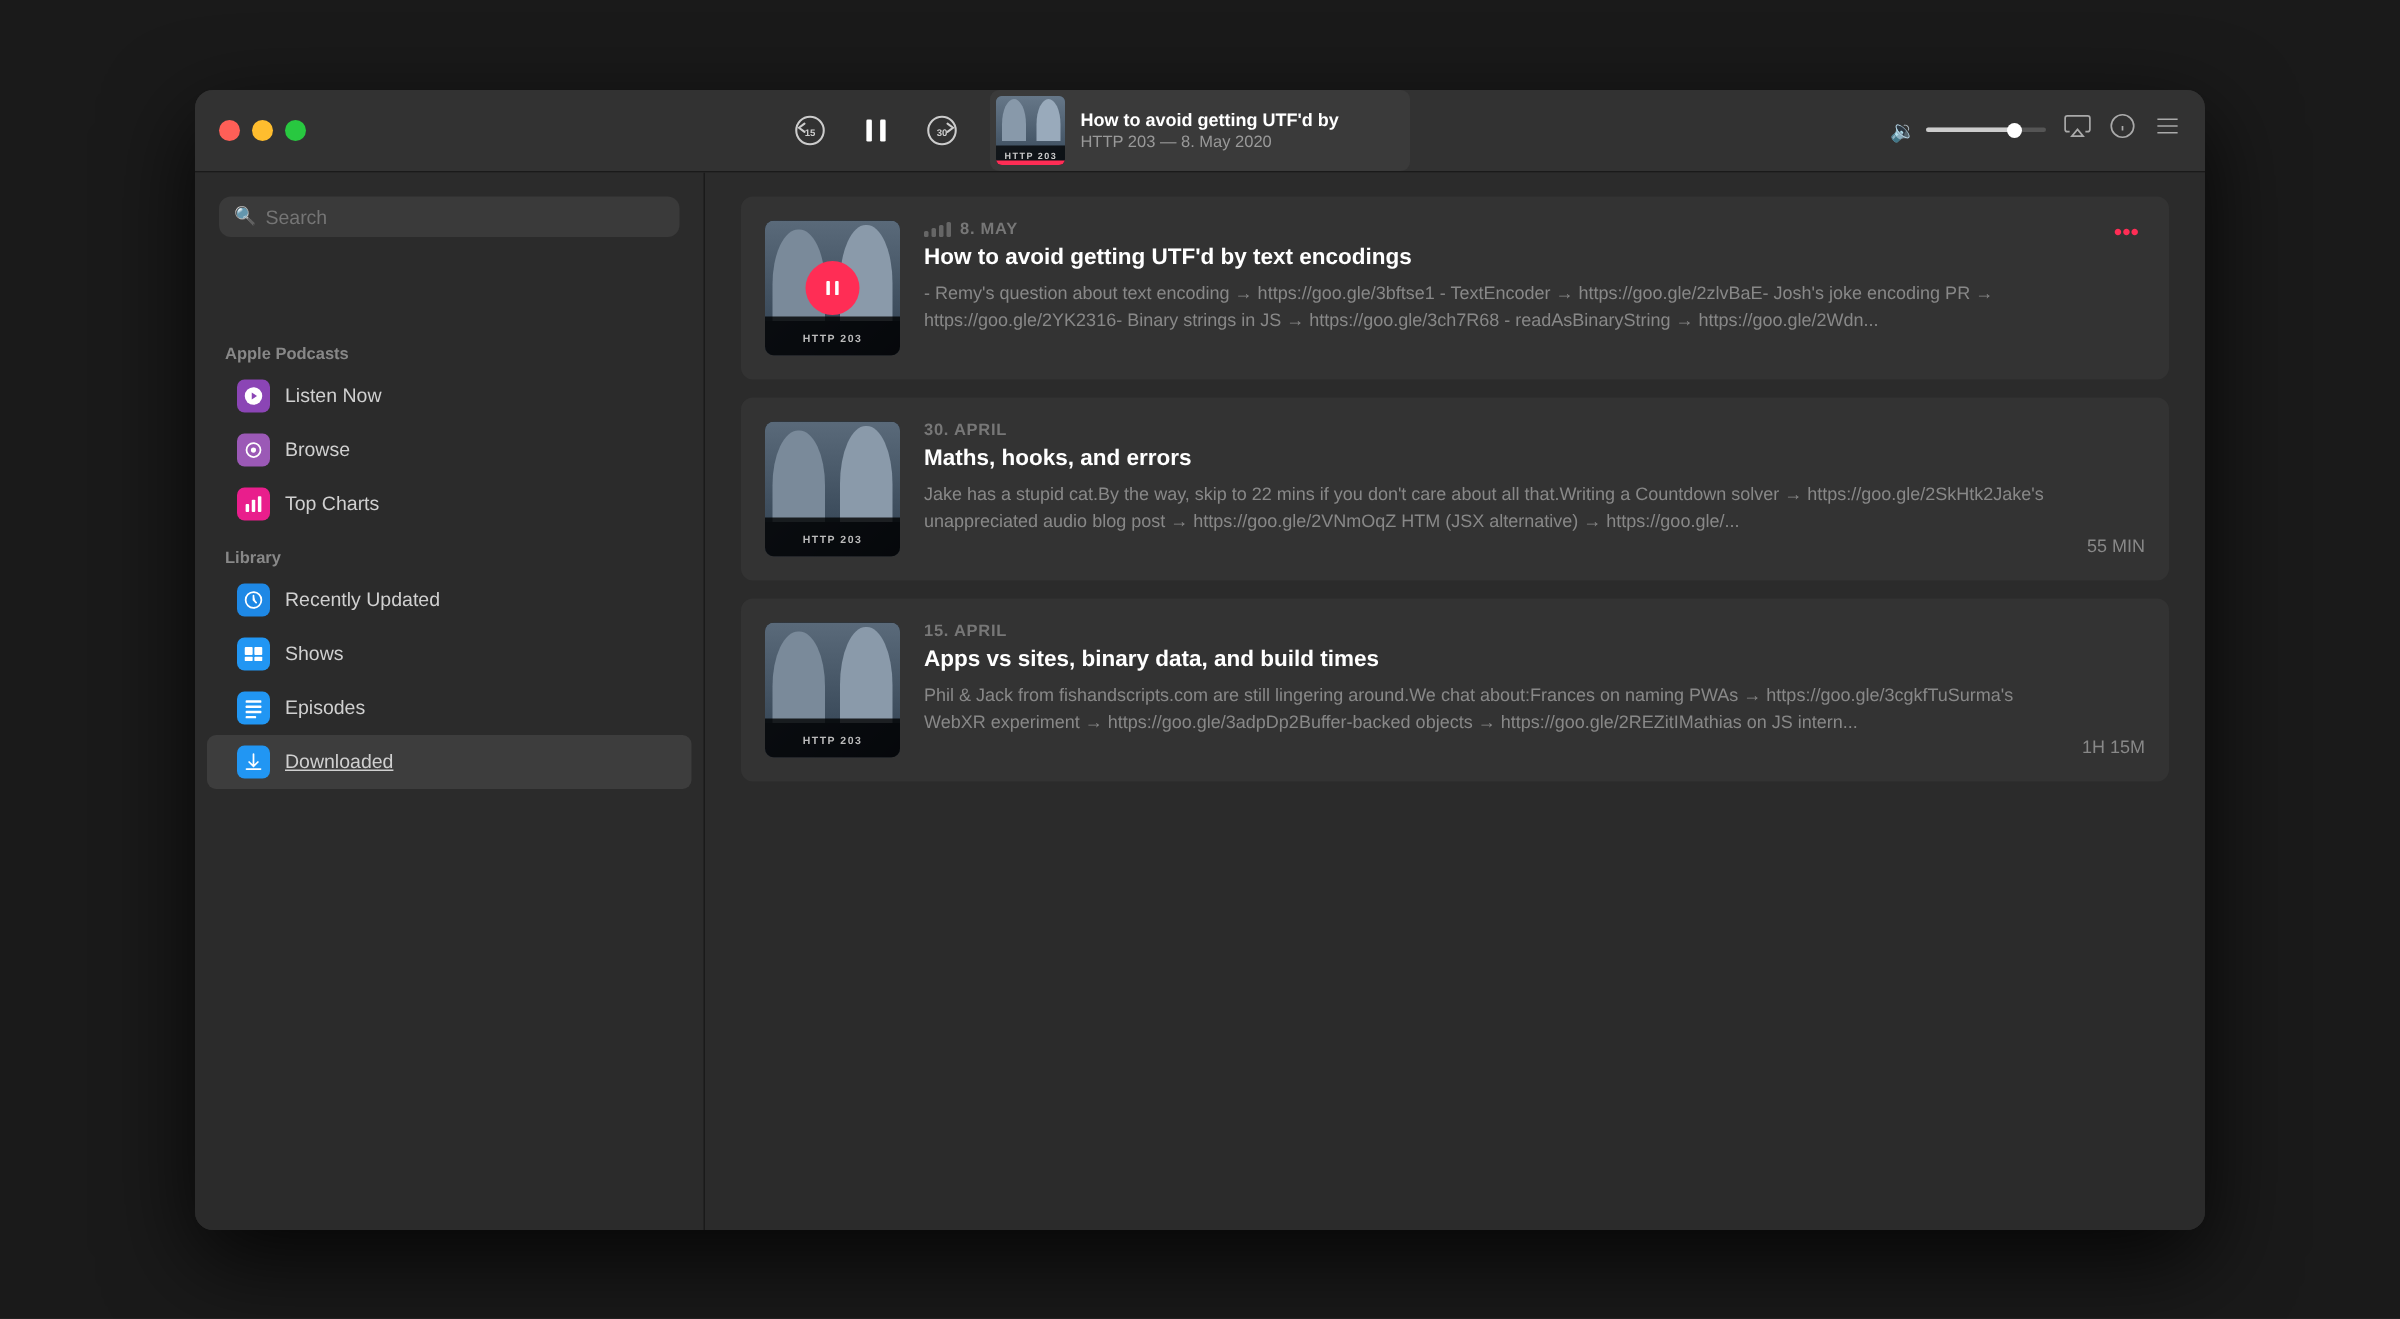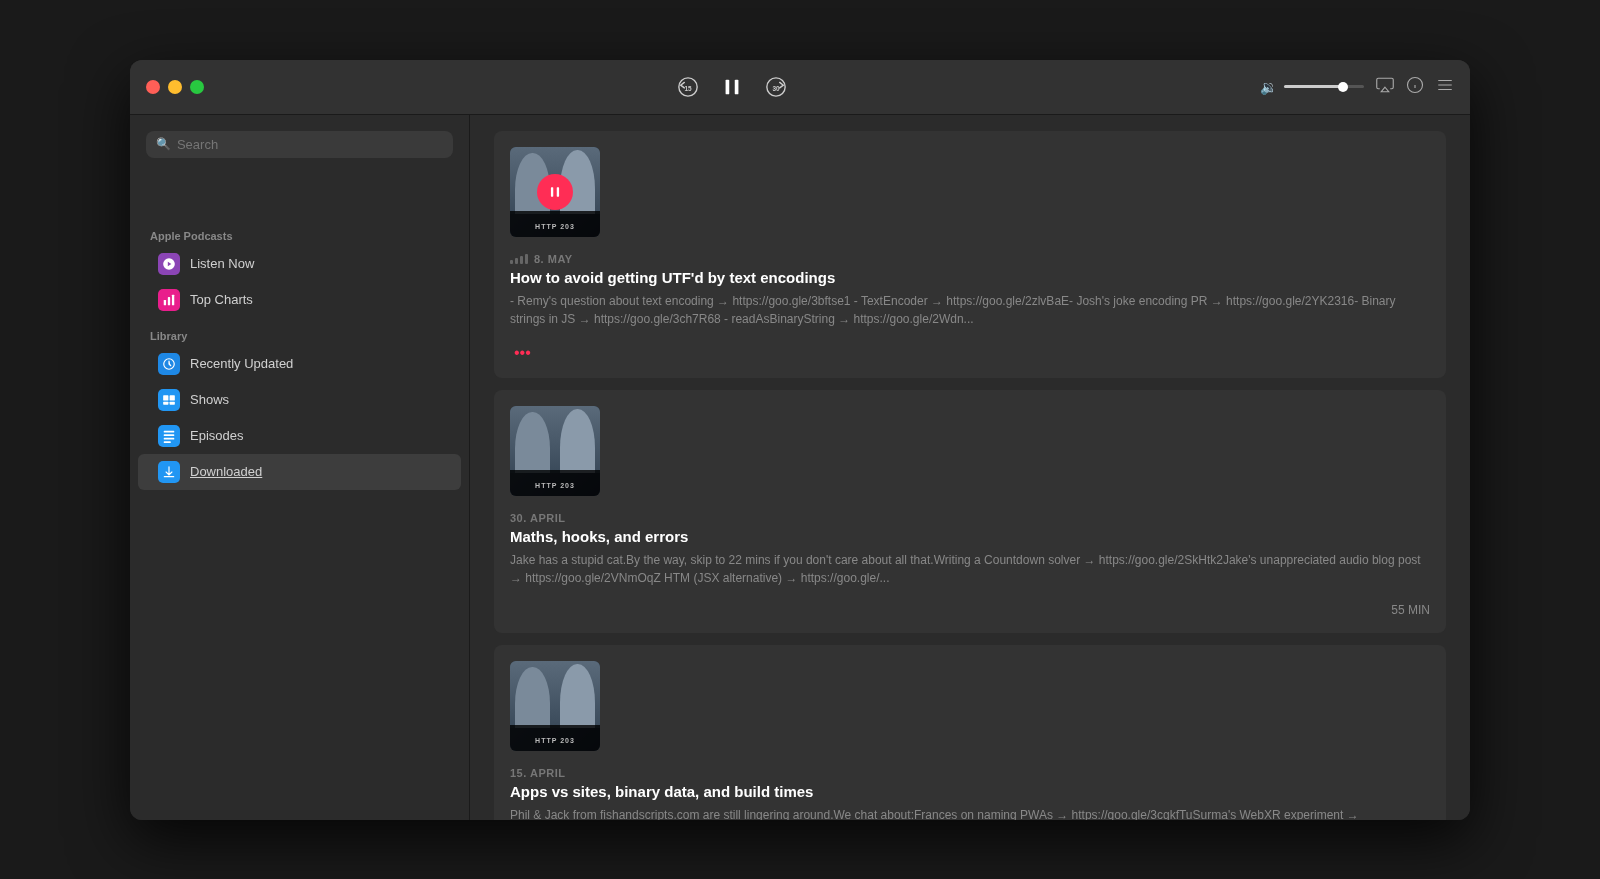--- a/index.html
+++ b/index.html
@@ -308,21 +308,20 @@
 
     .episode-card {
       display: flex;
       align-items: flex-start;
       gap: 16px;
       background: #333333;
       border-radius: 8px;
       padding: 16px;
       margin-bottom: 12px;
       cursor: pointer;
-      flex-direction: column;
     }
 
     .episode-thumb {
       width: 90px;
       height: 90px;
       border-radius: 6px;
       background: #1a1a1a;
       flex-shrink: 0;
       display: flex;
       align-items: flex-end;
@@ -458,20 +457,38 @@
 
         <div class="ctrl-btn">
           <svg viewBox="0 0 24 24" xmlns="http://www.w3.org/2000/svg">
             <circle cx="12" cy="12" r="10" fill="none" stroke="#ccc" stroke-width="1.5"></circle>
             <text x="12" y="16" text-anchor="middle" fill="#ccc" font-size="7" font-weight="bold">30</text>
             <path d="M16 7 L20 10 L16 13" fill="none" stroke="#ccc" stroke-width="1.5" stroke-linecap="round"></path>
           </svg>
         </div>
       </div>
 
+      <div class="now-playing-card">
+        <div class="np-thumb">
+          <div style="width:100%;height:100%;background:linear-gradient(135deg,#556677,#334455);display:flex;align-items:flex-end;justify-content:center;position:relative;">
+            <div style="position:absolute;top:0;left:0;right:0;height:72%;background:linear-gradient(to bottom,#667788,#445566);display:flex;align-items:center;justify-content:center;">
+              <div style="width:35%;height:85%;background:#8899aa;border-radius:50% 50% 0 0/60% 60% 0 0;position:absolute;left:8%;"></div>
+              <div style="width:35%;height:85%;background:#99aabb;border-radius:50% 50% 0 0/60% 60% 0 0;position:absolute;right:8%;"></div>
+            </div>
+            <div style="position:absolute;bottom:0;left:0;right:0;background:rgba(0,0,0,0.75);text-align:center;padding:2px 0;">
+              <span style="color:#ccc;font-size:6px;font-weight:bold;letter-spacing:1px;">HTTP 203</span>
+            </div>
+            <div class="np-thumb-bar"></div>
+          </div>
+        </div>
+        <div class="np-info">
+          <span class="np-title">How to avoid getting UTF'd by</span>
+          <span class="np-subtitle">HTTP 203 — 8. May 2020</span>
+        </div>
+      </div>
     </div>
 
     <div class="titlebar-right">
       <div class="volume-control">
         <span class="volume-icon">🔉</span>
         <div class="volume-slider">
           <div class="volume-fill"></div>
           <div class="volume-knob"></div>
         </div>
       </div>
@@ -514,20 +531,29 @@
       <div class="sidebar-item">
         <div class="sidebar-icon icon-purple">
           <svg width="14" height="14" viewBox="0 0 24 24" fill="white">
             <circle cx="12" cy="12" r="10"></circle>
             <polygon points="10,8 16,12 10,16" fill="#8b45b5"></polygon>
           </svg>
         </div>
         <span class="sidebar-item-label">Listen Now</span>
       </div>
 
+      <div class="sidebar-item">
+        <div class="sidebar-icon icon-purple2">
+          <svg width="14" height="14" viewBox="0 0 24 24" fill="white">
+            <circle cx="12" cy="12" r="8" fill="none" stroke="white" stroke-width="2"></circle>
+            <circle cx="12" cy="12" r="3" fill="white"></circle>
+          </svg>
+        </div>
+        <span class="sidebar-item-label">Browse</span>
+      </div>
 
       <div class="sidebar-item">
         <div class="sidebar-icon icon-pink">
           <svg width="14" height="14" viewBox="0 0 24 24" fill="white">
             <rect x="3" y="12" width="4" height="9" rx="1"></rect>
             <rect x="10" y="7" width="4" height="14" rx="1"></rect>
             <rect x="17" y="3" width="4" height="18" rx="1"></rect>
           </svg>
         </div>
         <span class="sidebar-item-label">Top Charts</span>

